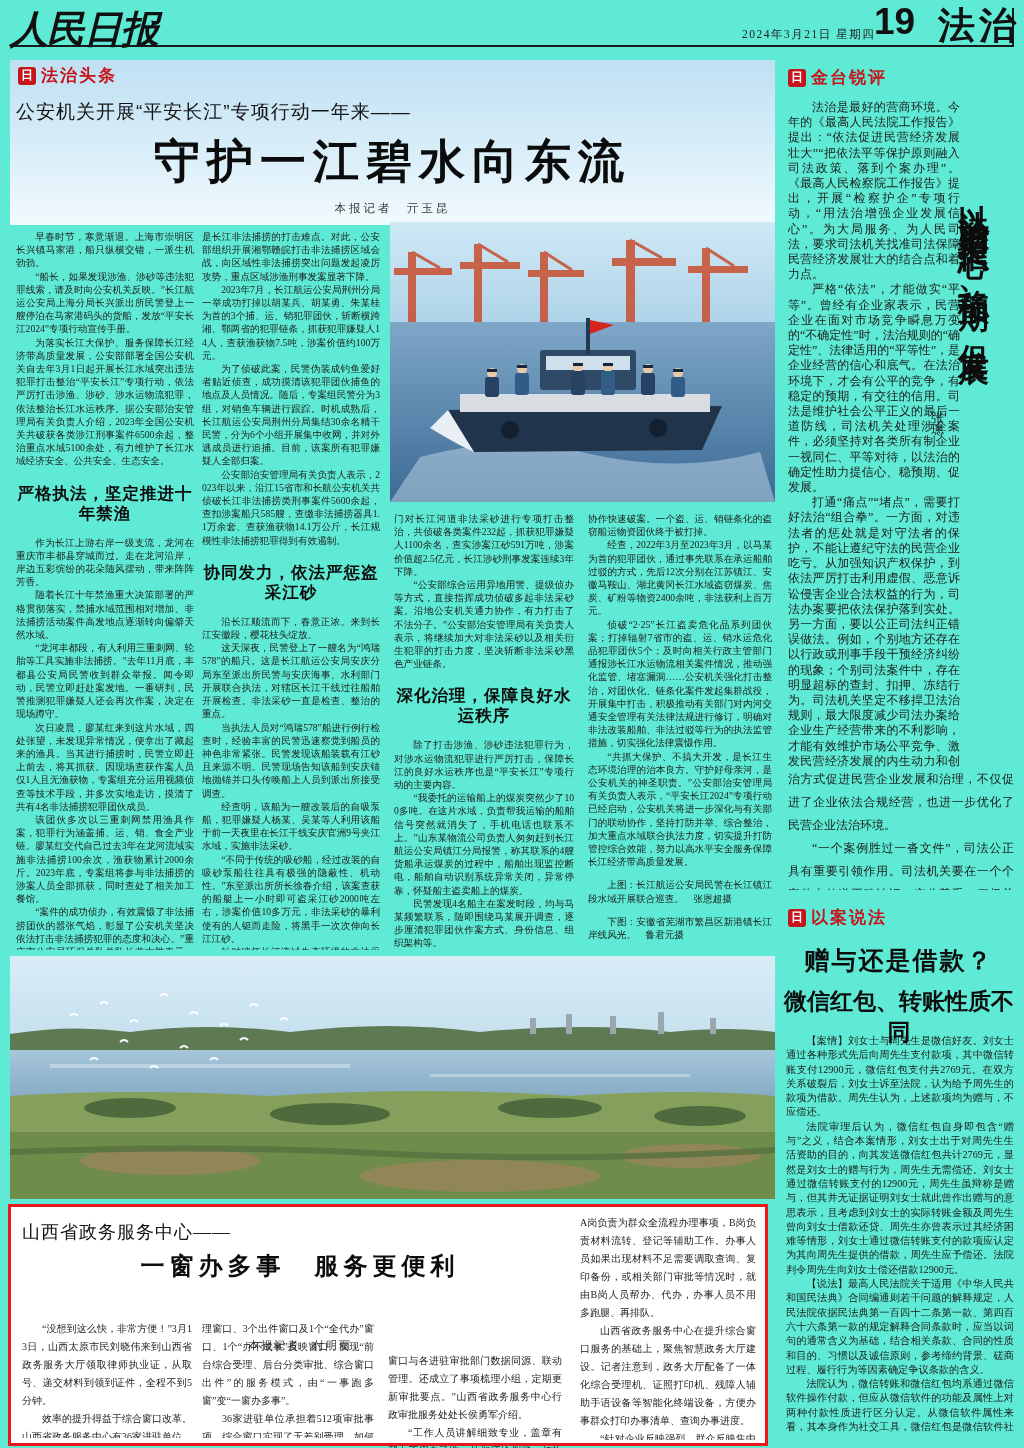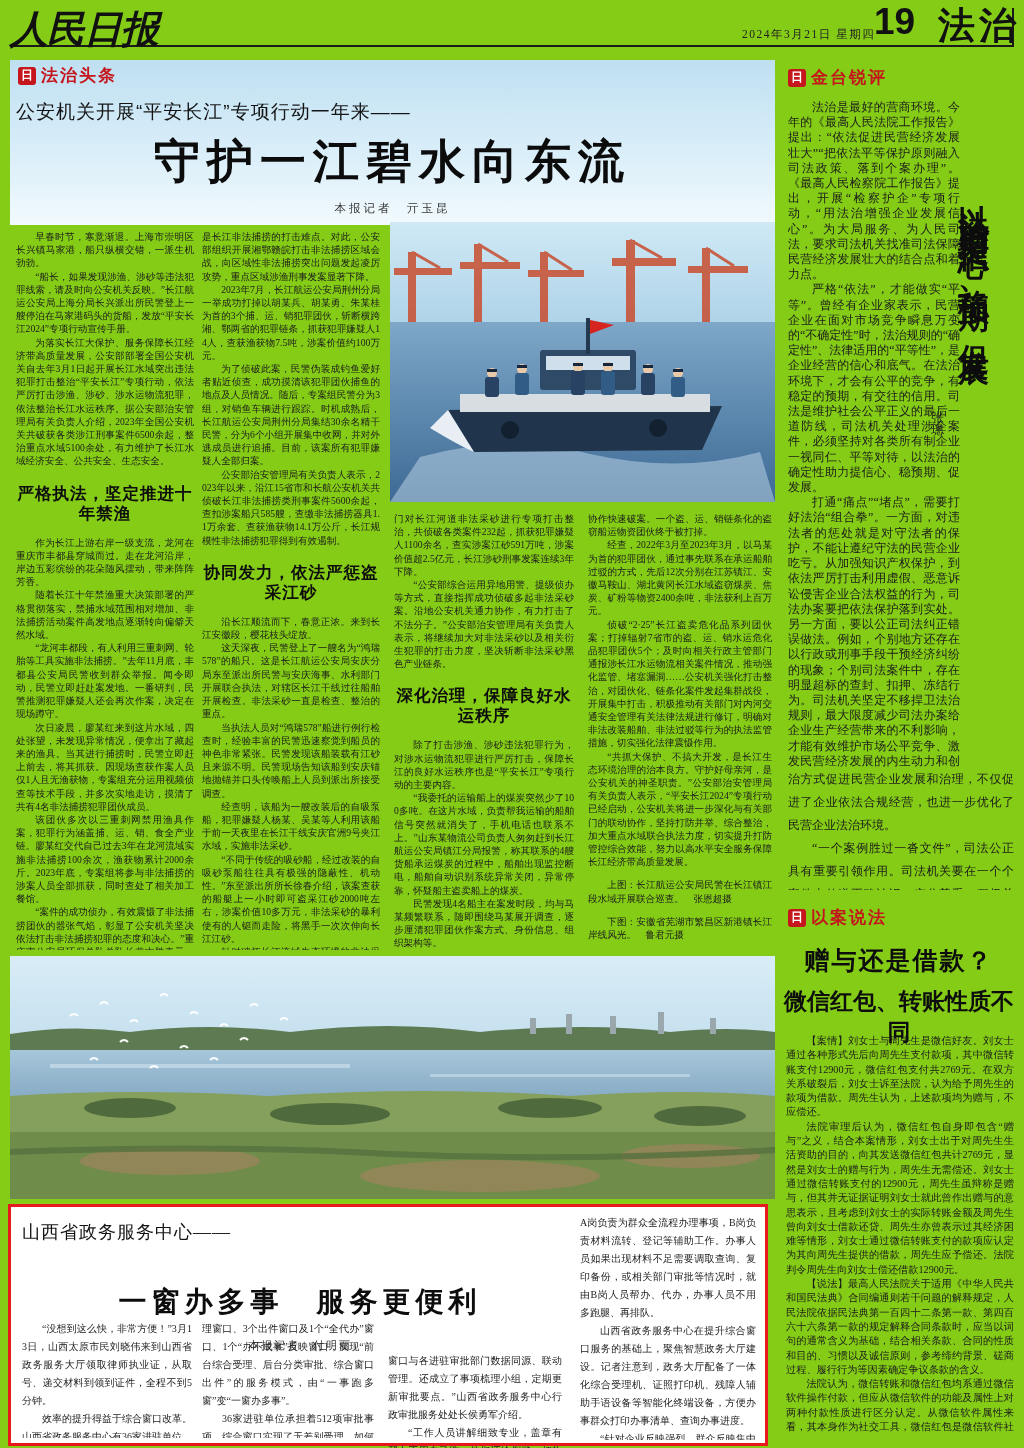--- a/index.html
+++ b/index.html
@@ -1,16 +1,16 @@
 <!DOCTYPE html>
 <html><head>
 <meta charset="utf-8">
 <style>
   html,body{margin:0;padding:0;background:#9a9a9a;}
-  #page{position:relative;width:1024px;height:1448px;background:#84cc16;overflow:hidden;
+  #page{position:relative;width:1024px;height:1448px;background:#5eead4;overflow:hidden;
         font-family:"Liberation Serif","DejaVu Serif",serif;color:#1c1c1c;margin:0 auto;}
   .abs{position:absolute;}
   
   .masthead{left:10px;top:4px;font-size:38px;font-weight:bold;font-style:italic;
             letter-spacing:-1px;color:#111;font-family:"Liberation Serif",serif;}
   .hdr-date{left:742px;top:27px;font-size:11.5px;letter-spacing:1.5px;color:#222;}
   .hdr-page{left:874px;top:1px;font-size:37px;font-weight:bold;font-family:"Liberation Sans",sans-serif;color:#111;}
   .hdr-section{left:938px;top:1px;font-size:37px;font-weight:bold;font-family:"Liberation Sans",sans-serif;
                letter-spacing:4px;color:#111;}
   .hdr-rule{left:10px;top:8px;width:1002px;height:37px;border-bottom:2px solid #1a1a1a;border-right:2px solid #1a1a1a;}
@@ -49,22 +49,22 @@
   
   .yian-badge{left:788px;top:906px;}
   .yian-h1{left:783px;top:944px;width:232px;text-align:center;font-size:25px;font-weight:bold;
            letter-spacing:2px;font-family:"Liberation Sans",sans-serif;color:#0d0d0d;}
   .yian-h2{left:783px;top:986px;width:232px;text-align:center;font-size:23px;font-weight:bold;
            letter-spacing:0px;font-family:"Liberation Sans",sans-serif;color:#0d0d0d;}
   .yian-body{left:786px;top:1034px;width:228px;height:400px;font-size:10.2px;line-height:14.3px;}
   
   .redbox{left:8px;top:1204px;width:760px;height:242px;border:3px solid #e8191c;box-sizing:border-box;background:#fff;}
   .sx-kicker{left:22px;top:1220px;font-size:18px;letter-spacing:1px;color:#141414;}
-  .sx-headline{left:20px;top:1250px;width:560px;text-align:center;font-size:28px;font-weight:900;
-               letter-spacing:5px;font-family:"Liberation Sans",sans-serif;color:#0c0c0c;margin-top:33px;}
+  .sx-headline{left:20px;top:1250px;width:560px;text-align:center;font-size:24px;font-weight:900;
+               letter-spacing:5px;font-family:"Liberation Sans",sans-serif;color:#0c0c0c;}
   .sx-byline{left:20px;top:1296px;width:560px;text-align:center;font-size:11px;letter-spacing:2px;color:#333;margin-top:42px;}
   .sx-col{font-size:10px;line-height:18px;}
 </style>
 </head>
 <body>
 
 <div id="page">
 
   <div class="abs hdr-rule"></div>
   <div class="abs masthead">人民日报</div>

